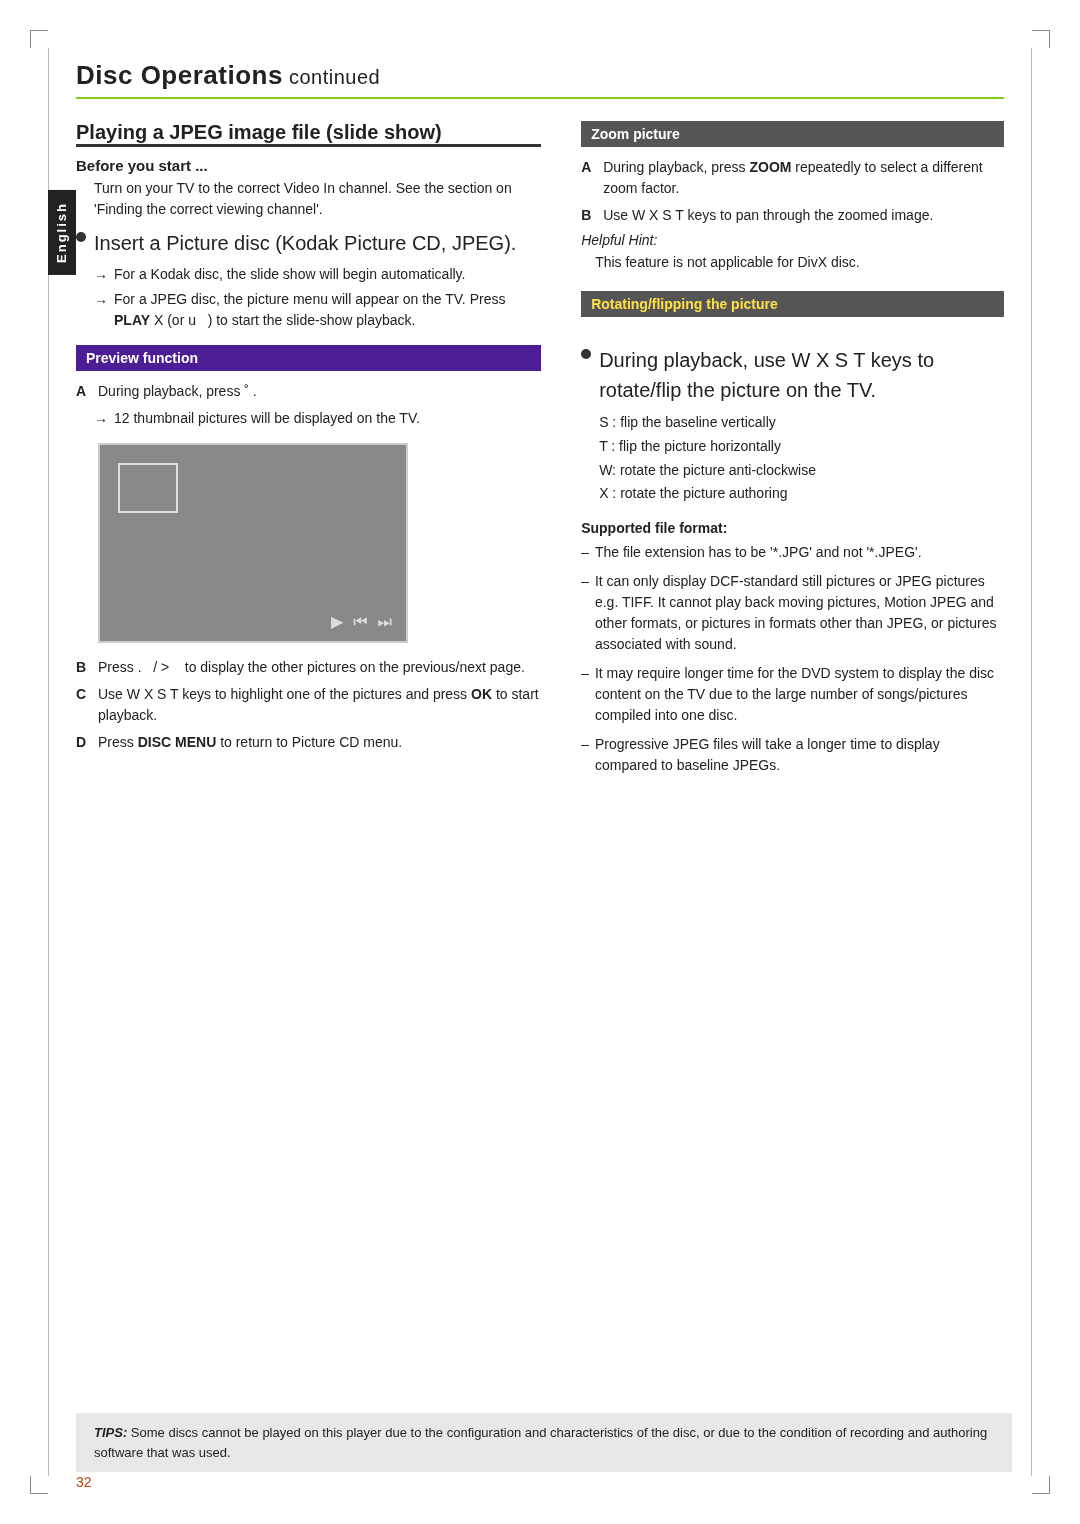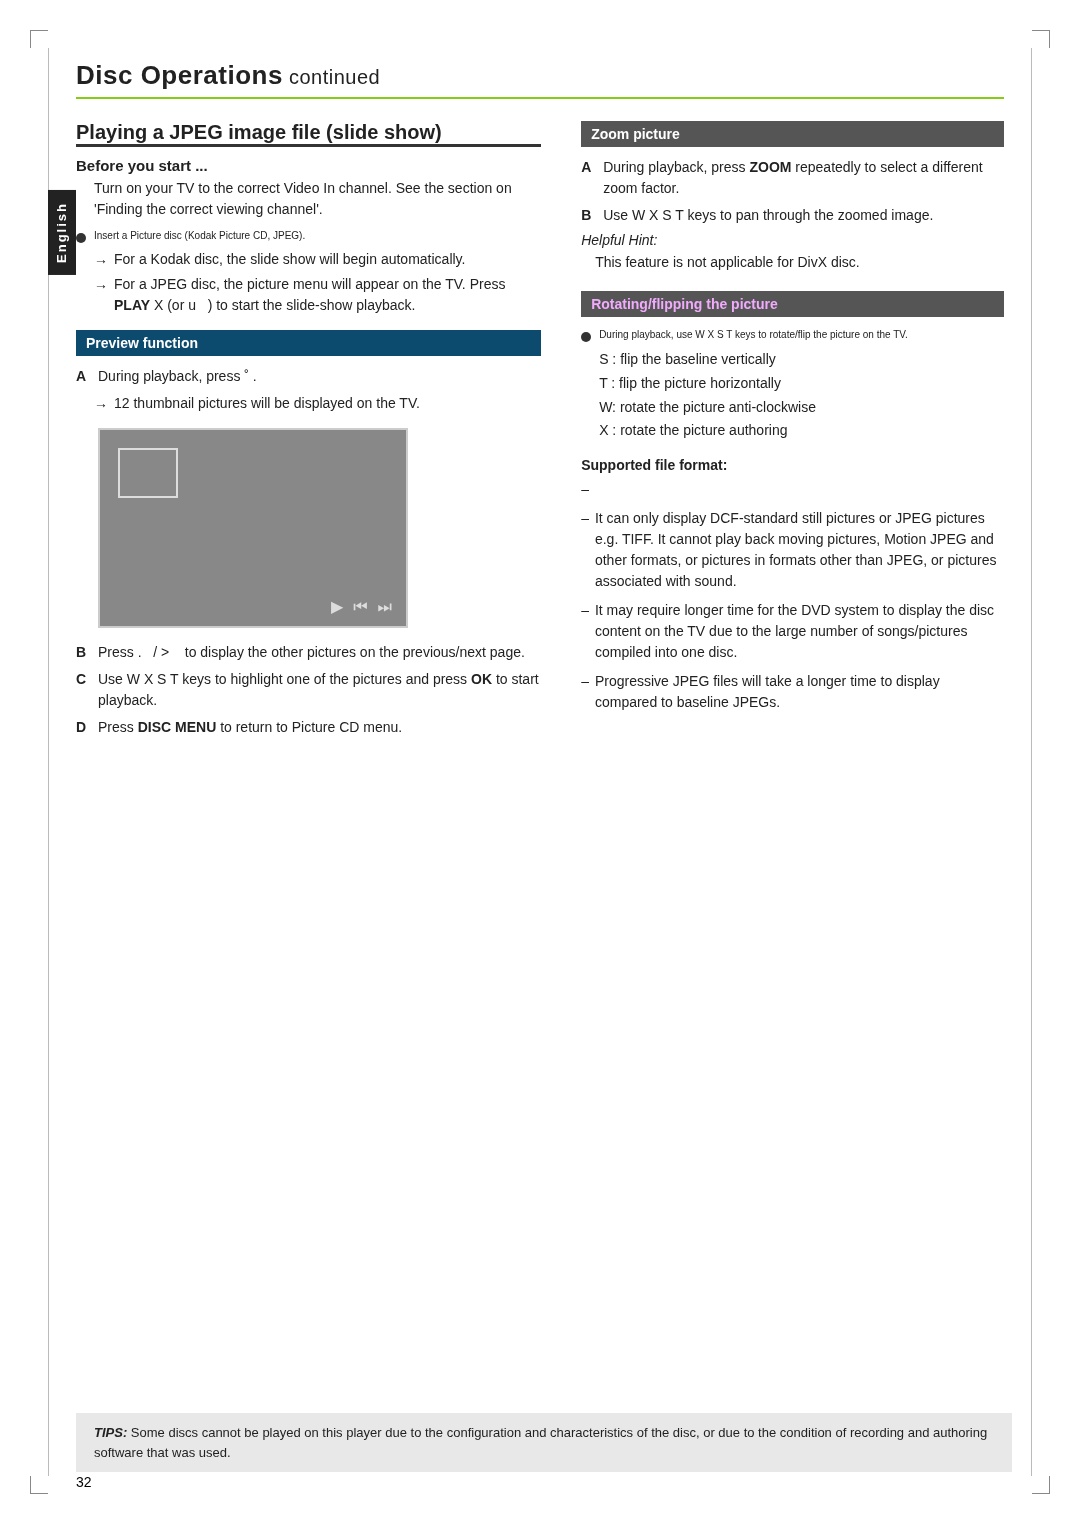--- a/index.html
+++ b/index.html
@@ -127,23 +127,23 @@
     }
     .body-text {
       font-size: 14px;
       line-height: 1.5;
       margin-bottom: 8px;
       padding-left: 18px;
     }
 
     .bullet-item {
       display: flex;
-      align-items: center;
+      align-items: flex-start;
       margin-bottom: 6px;
-      font-size: 10px;
+      font-size: 20px;
       line-height: 1.5;
     }
     .bullet-circle {
       width: 10px;
       height: 10px;
       border-radius: 50%;
       background: #333;
       margin-top: 4px;
       margin-right: 8px;
       flex-shrink: 0;
@@ -158,21 +158,21 @@
       line-height: 1.5;
     }
     .arrow-sym {
       margin-right: 6px;
       font-size: 14px;
       flex-shrink: 0;
     }
 
     
     .dark-header {
-      background: #0c4a6e;
+      background: #4c1d95;
       color: #fff;
       font-weight: bold;
       font-size: 14px;
       padding: 5px 10px;
       margin-bottom: 10px;
       margin-top: 14px;
     }
 
     
     .step-item {
@@ -245,25 +245,25 @@
       margin-bottom: 4px;
     }
     .helpful-hint-text {
       font-size: 14px;
       line-height: 1.5;
       margin-left: 14px;
     }
 
     .rotate-header {
       background: #555;
-      color: #f0abfc;
+      color: #fde047;
       font-weight: bold;
       font-size: 14px;
       padding: 5px 10px;
-      margin-bottom: 10px;
+      margin-bottom: 28px;
       margin-top: 18px;
     }
 
     .flip-list {
       margin-left: 18px;
       font-size: 14px;
       line-height: 1.7;
     }
 
     .supported-heading {
@@ -299,21 +299,21 @@
       font-weight: bold;
       font-style: italic;
     }
 
     
     .page-number {
       position: absolute;
       bottom: 34px;
       left: 76px;
       font-size: 14px;
-      color: #000000;
+      color: #c2410c;
     }
 
     .bold { font-weight: bold; }
   </style>
 </head>
 <body>
 
 <div class="page-border-top-left"></div>
 <div class="page-border-top-right"></div>
 <div class="page-border-bottom-left"></div>
@@ -419,20 +419,21 @@
         <div>S : flip the baseline vertically</div>
         <div>T : flip the picture horizontally</div>
         <div>W: rotate the picture anti-clockwise</div>
         <div>X : rotate the picture authoring</div>
       </div>
 
       <div class="supported-heading">Supported file format:</div>
 
       <div class="dash-item">
         <span class="dash-sym">–</span>
+        <span>The file extension has to be '*.JPG' and not '*.JPEG'.</span>
       </div>
 
       <div class="dash-item">
         <span class="dash-sym">–</span>
         <span>It can only display DCF-standard still pictures or JPEG pictures e.g. TIFF.  It cannot play back moving pictures, Motion JPEG and other formats, or pictures in formats other than JPEG, or pictures associated with sound.</span>
       </div>
 
       <div class="dash-item">
         <span class="dash-sym">–</span>
         <span>It may require longer time for the DVD system to display the disc content on the TV due to the large number of songs/pictures compiled into one disc.</span>

